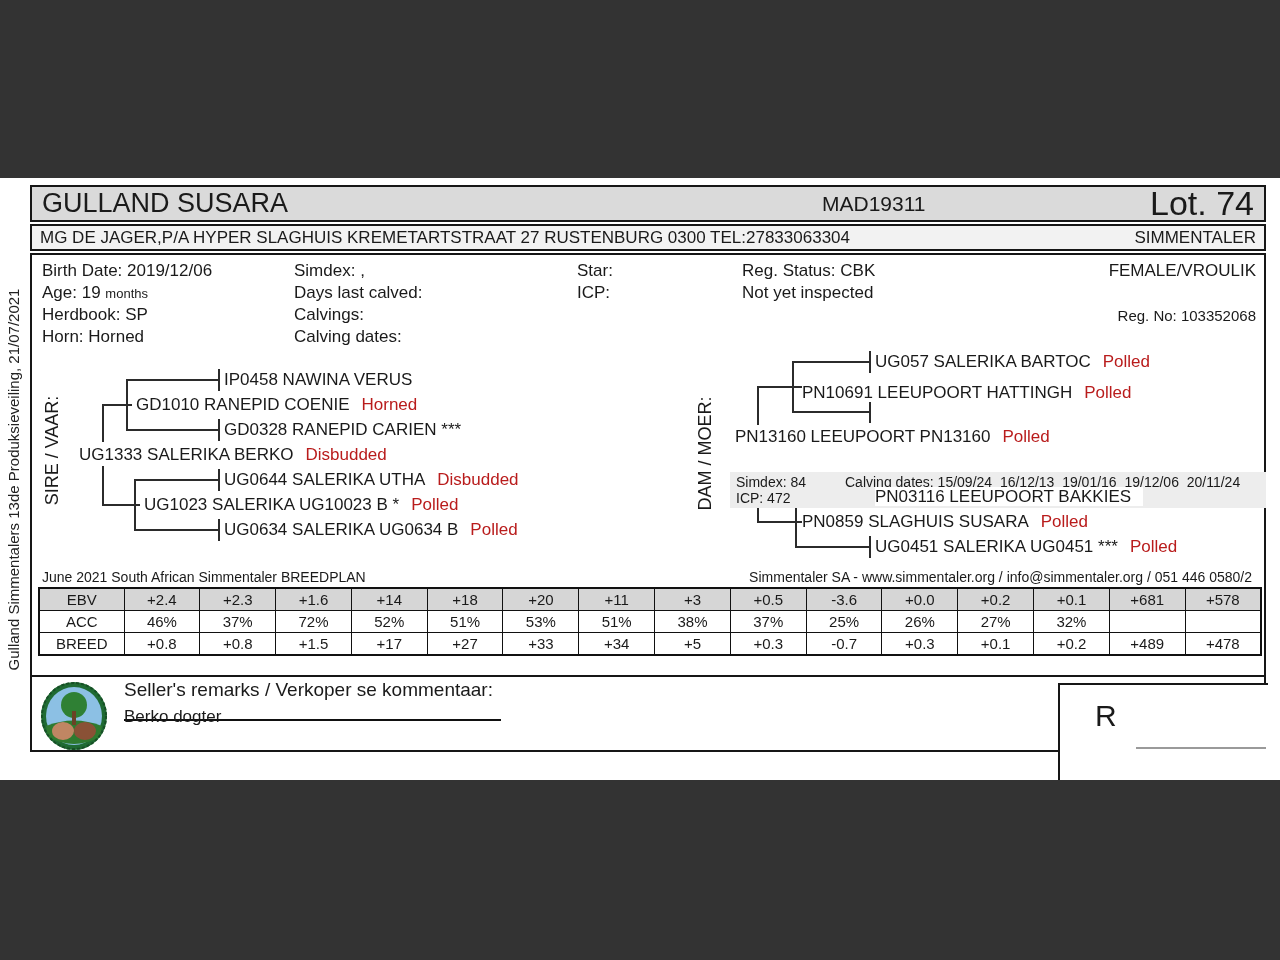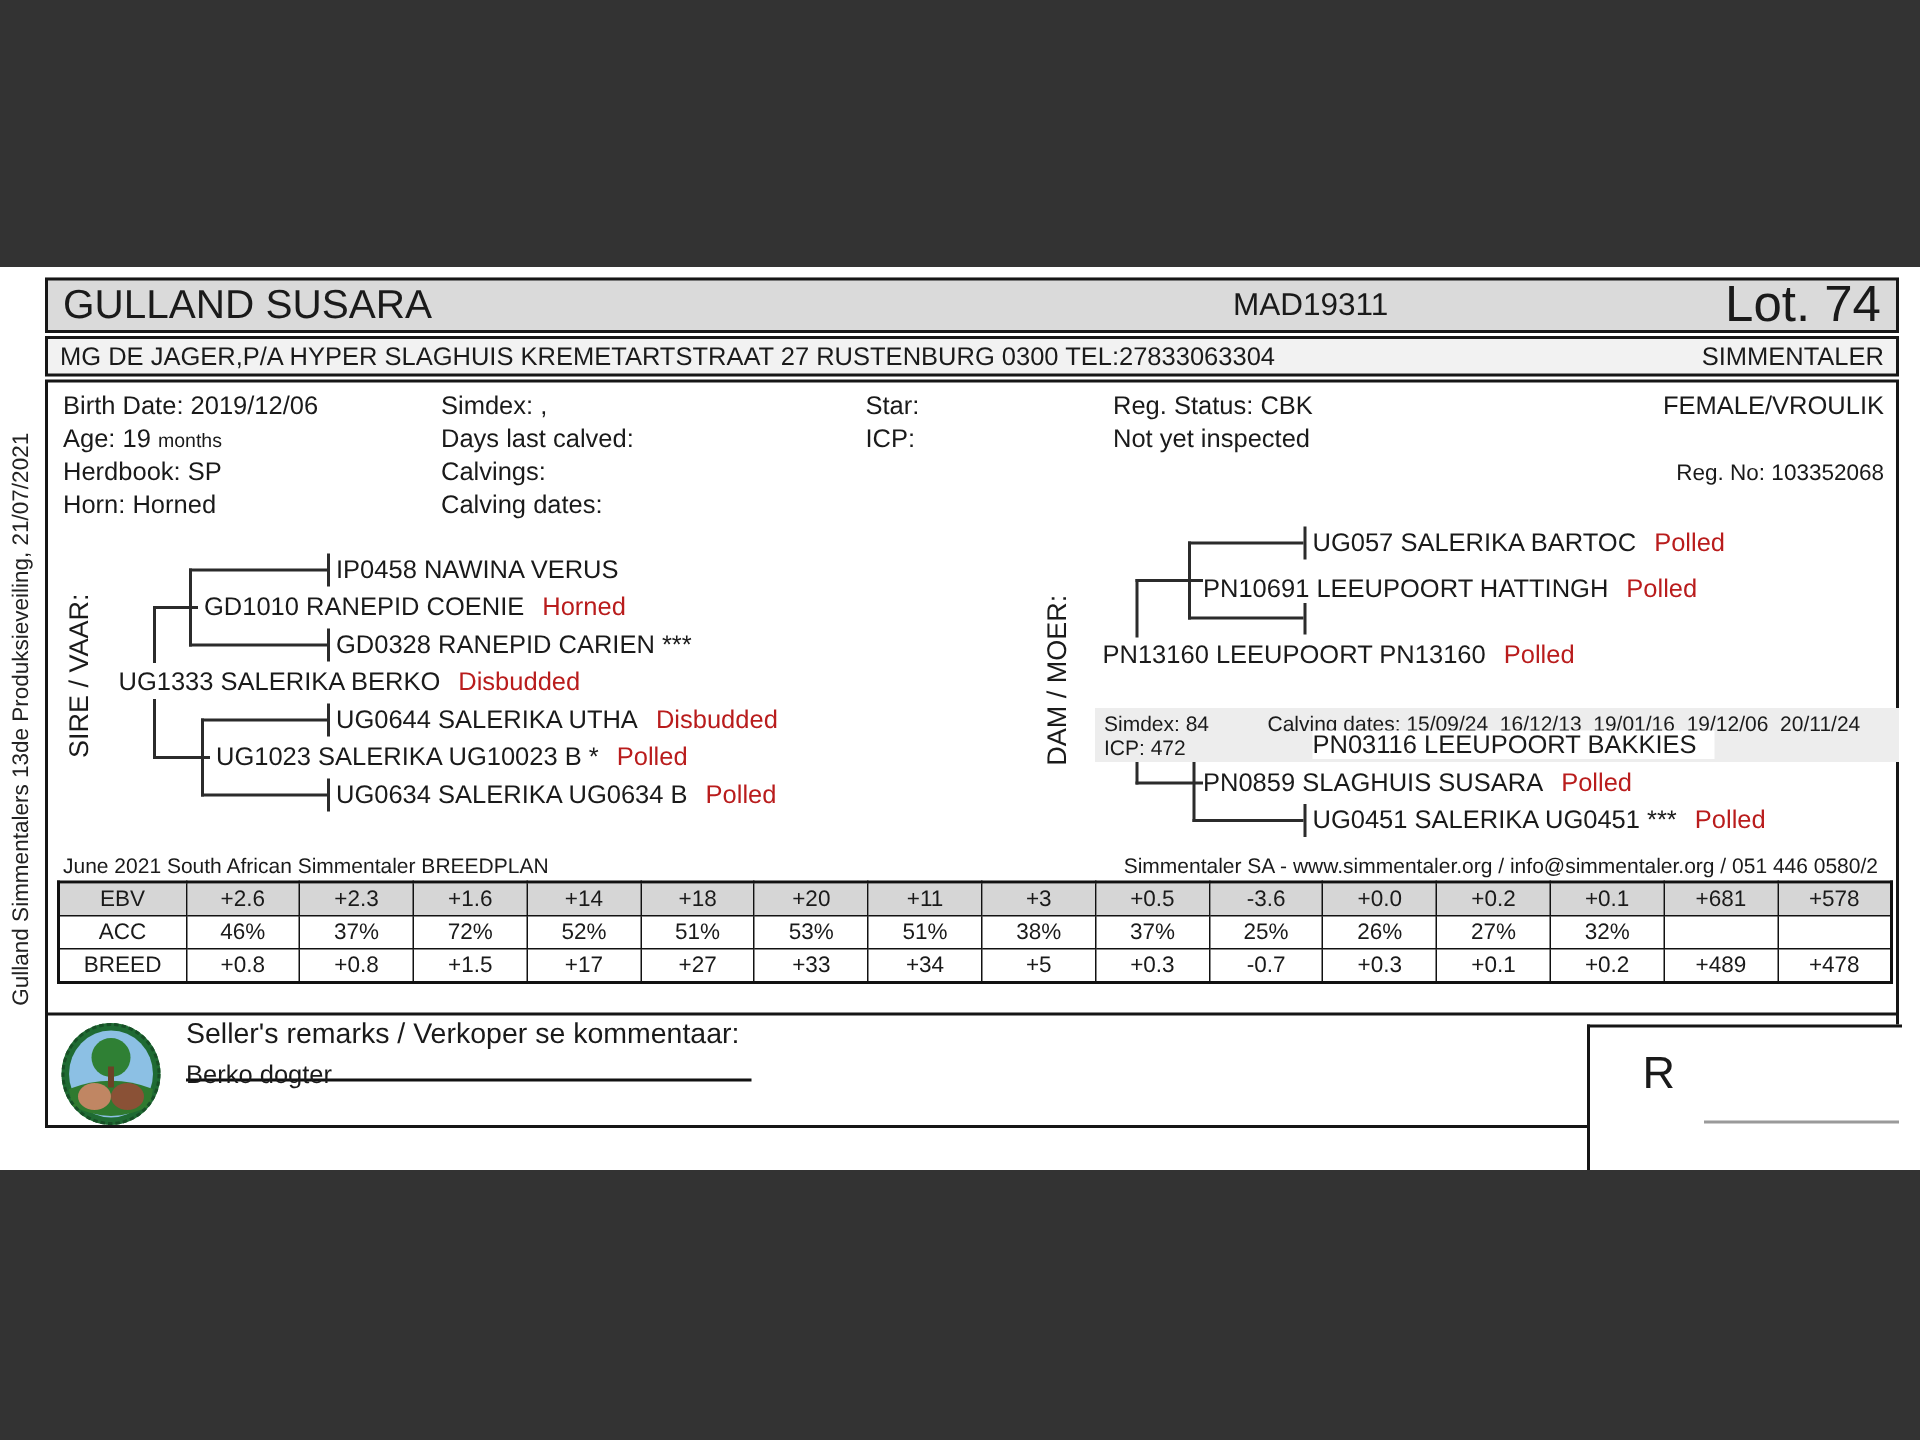--- a/index.html
+++ b/index.html
@@ -184,21 +184,21 @@
             <col>
             <col>
             <col>
             <col>
             <col>
             <col>
           </colgroup>
         <tbody>
             <tr class="shade">
               <td>EBV</td>
-              <td>+2.6</td>
+              <td>+2.4</td>
               <td>+2.3</td>
               <td>+1.6</td>
               <td>+14</td>
               <td>+18</td>
               <td>+20</td>
               <td>+11</td>
               <td>+3</td>
               <td>+0.5</td>
               <td>-3.6</td>
               <td>+0.0</td>

